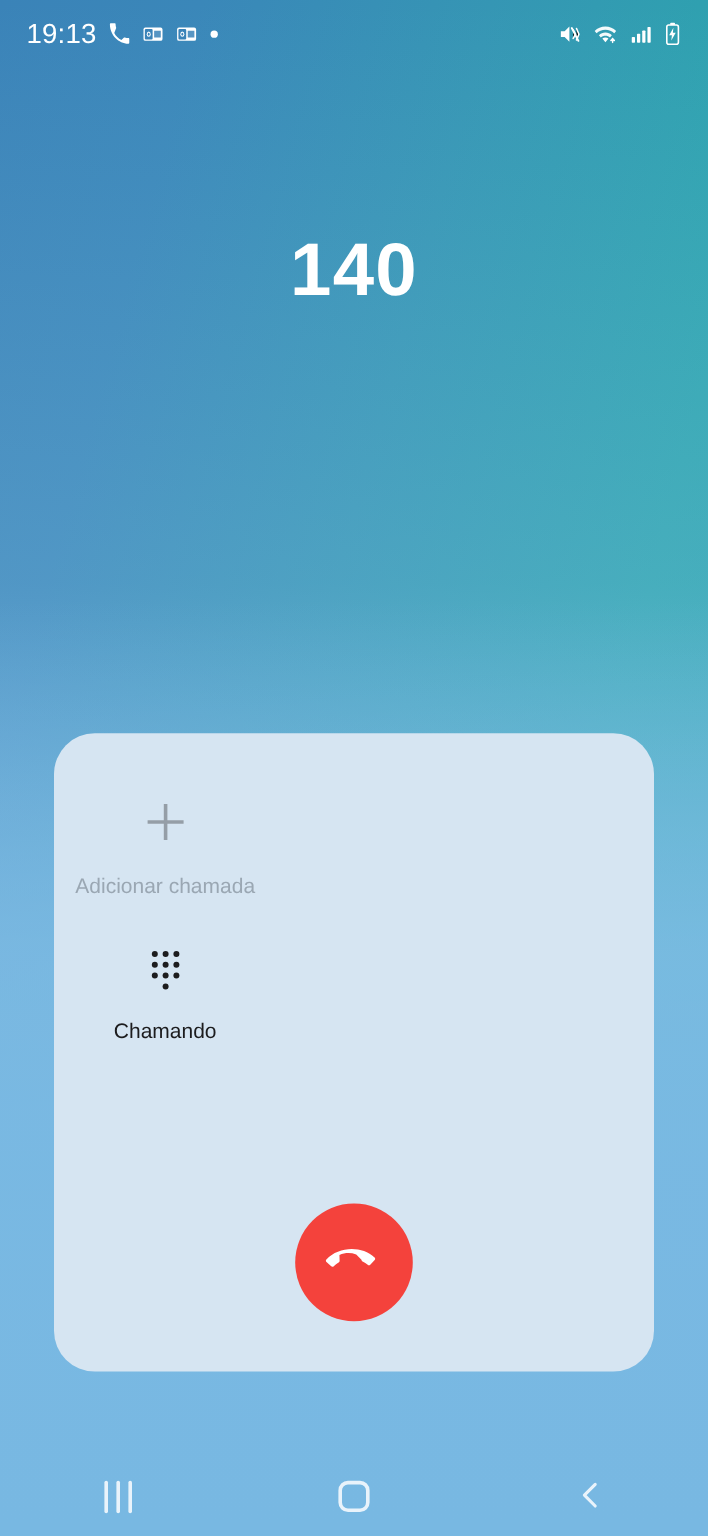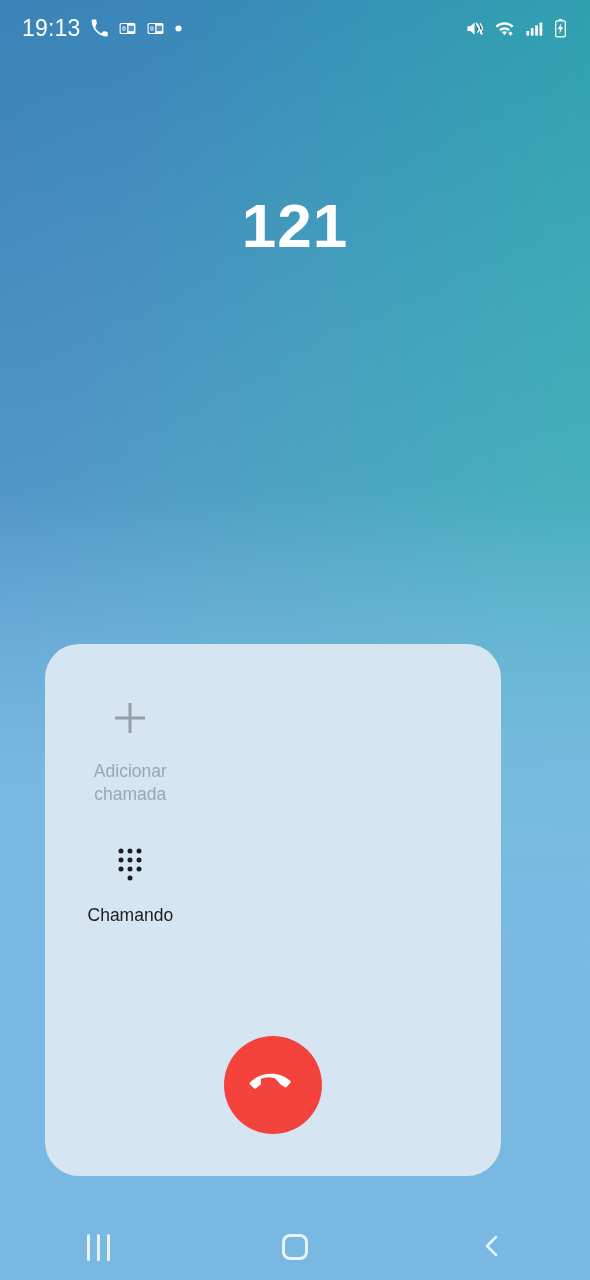--- a/index.html
+++ b/index.html
@@ -87,22 +87,22 @@
     font-size: 62px;
     font-weight: 700;
     letter-spacing: 1px;
     z-index: 4;
   }
 
   
   #control-panel {
     position: absolute;
     left: 45px;
-    top: 644px;
-    width: 456px;
+    top: 611px;
+    width: 500px;
     height: 532px;
     background: #d6e5f2;
     border-radius: 34px;
     box-sizing: border-box;
     z-index: 6;
   }
   .btn-grid {
     display: grid;
     grid-template-columns: repeat(3, 1fr);
     padding: 0 14px;
@@ -254,21 +254,21 @@
       </svg>
 
       <svg class="sicon" width="15" height="20" viewBox="0 0 14 24">
         <rect x="4.6" y="1.2" width="4.8" height="2.2" rx="0.8" fill="#ffffff"></rect>
         <rect x="1.2" y="3.4" width="11.6" height="19.3" rx="2" fill="none" stroke="#ffffff" stroke-width="1.6"></rect>
         <path fill="#ffffff" d="M7.8 6.2L3.6 13.6h2.7l-0.6 5.4 4.4-7.8H7.3z"></path>
       </svg>
     </div>
   </div>
 
-  <div id="call-number">121</div>
+  <div id="call-number">140</div>
 
   <div id="control-panel">
 
     <div class="btn-grid" id="row-1">
 
       <div class="call-btn disabled">
         <span class="btn-icon">
           <svg width="48" height="48" viewBox="0 0 48 48">
             <path stroke="#5b5f63" stroke-width="3" stroke-linecap="butt" d="M24 9v30M9 24h30"></path>
           </svg>

